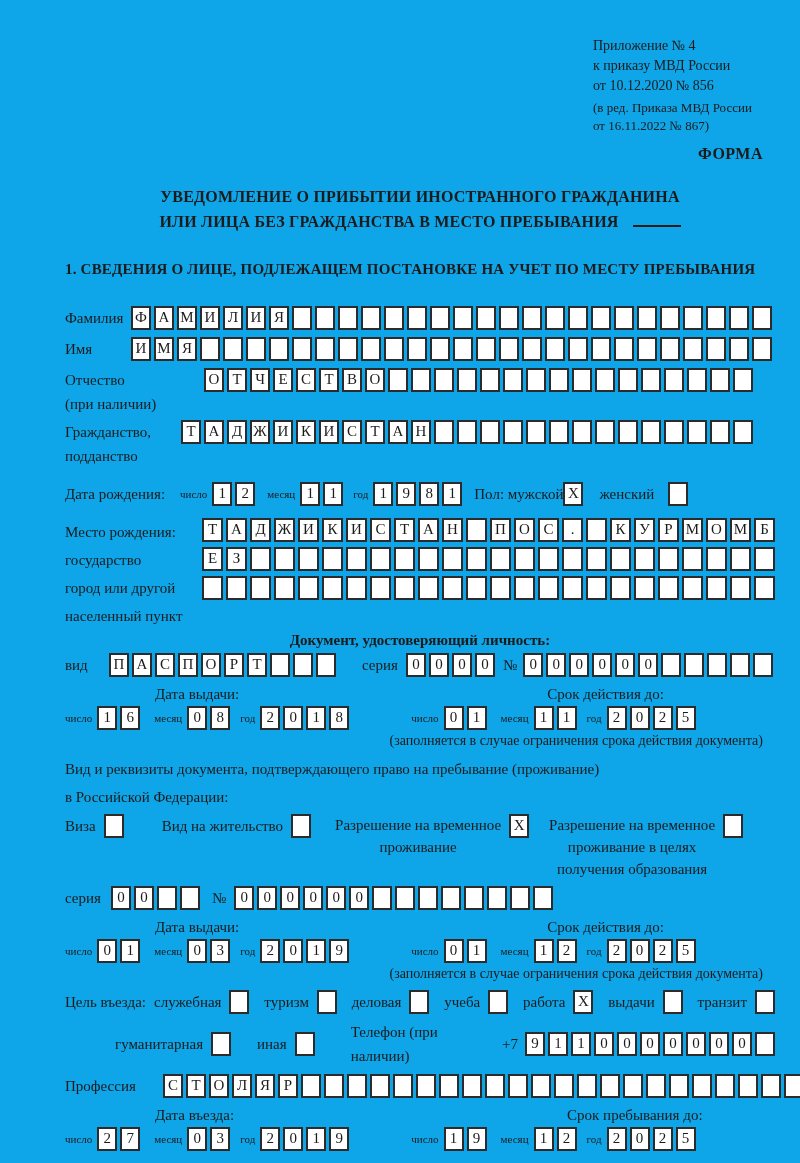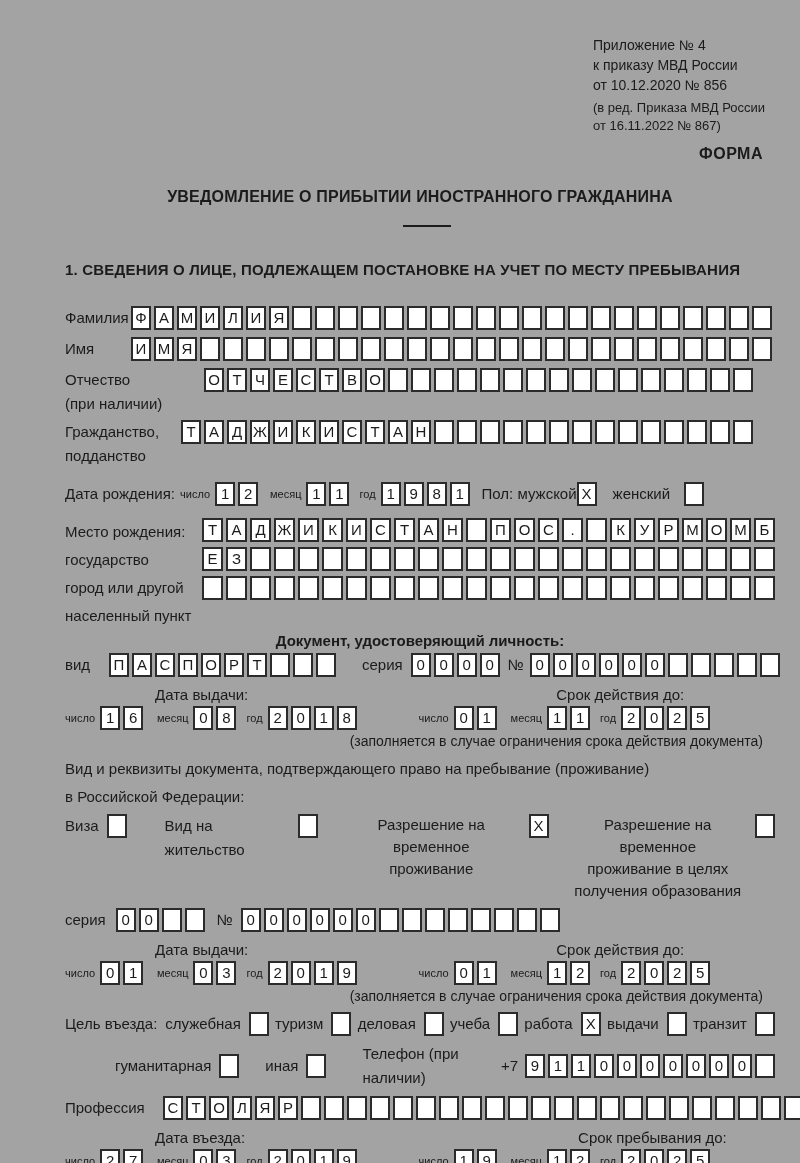--- a/index.html
+++ b/index.html
@@ -1,18 +1,18 @@
 <!DOCTYPE html>
 <html><head>
 <meta charset="utf-8">
 <style>
   html,body{margin:0;padding:0;background:#ffffff;}
   .page{
-    position:relative;width:800px;height:1163px;margin:0 auto;background:#a3a3a3;
-    font-family:Liberation Sans, sans-serif;color:#1b1b1b;
+    position:relative;width:800px;height:1163px;margin:0 auto;background:#0ea5e9;
+    font-family:Liberation Serif, serif;color:#1b1b1b;
     overflow:hidden;box-sizing:border-box;padding:0 25px 0 65px;
   }
   
   .hdr{margin-top:36px;margin-left:528px;font-size:14px;line-height:1.42;}
   .hdr .sub{font-size:13px;margin-top:3px;line-height:1.4;}
   .forma{margin-top:10px;text-align:right;padding-right:12px;font-weight:bold;font-size:16px;letter-spacing:.5px;}
   
   .title{margin-top:22px;text-align:center;font-weight:bold;font-size:16px;line-height:1.55;letter-spacing:.2px;}
   .blank{display:inline-block;width:48px;border-bottom:2px solid #1b1b1b;height:14px;margin-left:14px;}
   .section{margin-top:26px;font-weight:bold;font-size:15px;letter-spacing:.2px;}
@@ -54,21 +54,21 @@
     <div>от 10.12.2020 № 856</div>
     <div class="sub">
       <div>(в ред. Приказа МВД России</div>
       <div>от 16.11.2022 № 867)</div>
     </div>
   </div>
   <div class="forma">ФОРМА</div>
 
   <div class="title">
     <div>УВЕДОМЛЕНИЕ О ПРИБЫТИИ ИНОСТРАННОГО ГРАЖДАНИНА</div>
-    <div><span class="blank"></span></div>
+    <div><span>ИЛИ ЛИЦА БЕЗ ГРАЖДАНСТВА В МЕСТО ПРЕБЫВАНИЯ</span><span class="blank"></span></div>
   </div>
 
   <div class="section">1. СВЕДЕНИЯ О ЛИЦЕ, ПОДЛЕЖАЩЕМ ПОСТАНОВКЕ НА УЧЕТ ПО МЕСТУ ПРЕБЫВАНИЯ</div>
 
   <div class="frow" style="margin-top:28px;">
     <div class="lbl w66">Фамилия</div>
     <div class="cells">
         <span class="cell">Ф</span>
         <span class="cell">А</span>
         <span class="cell">М</span>

